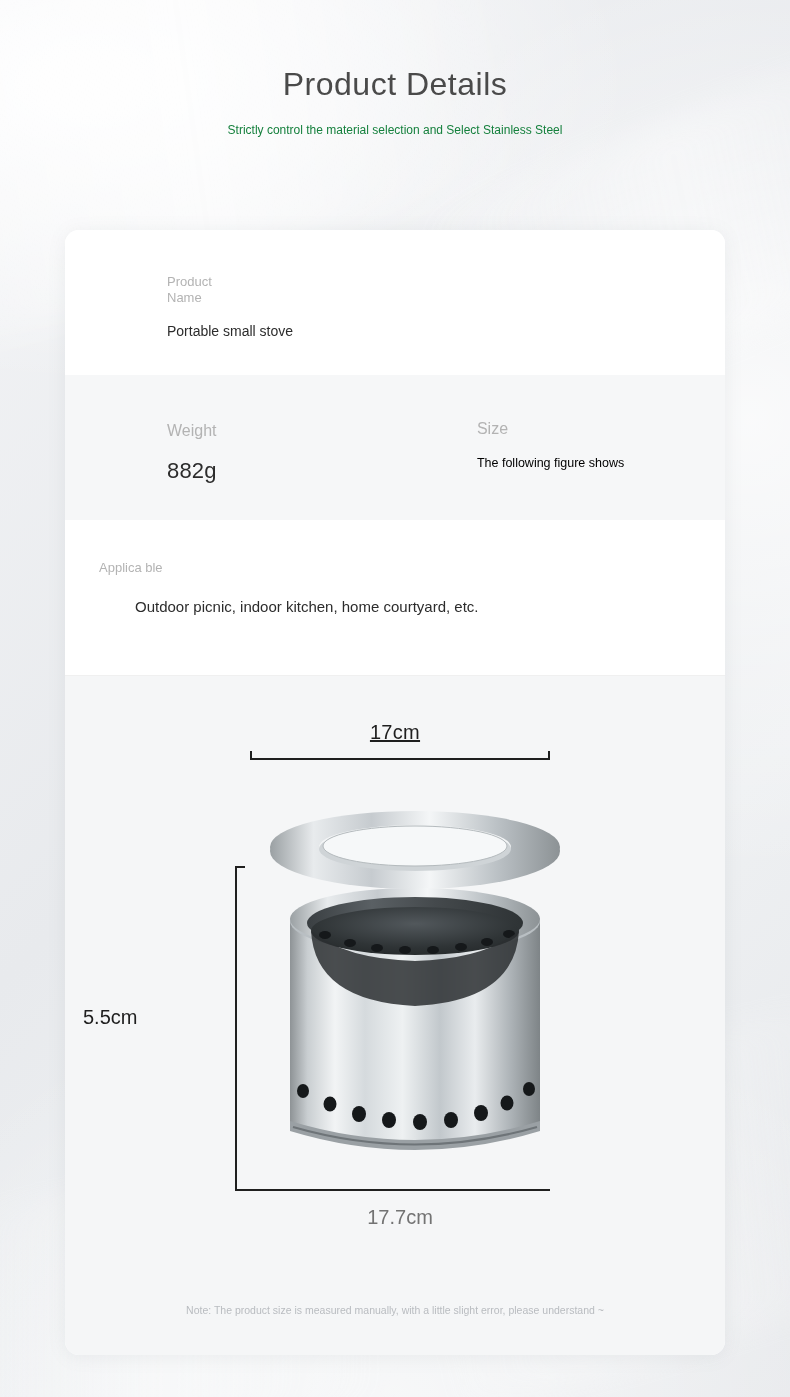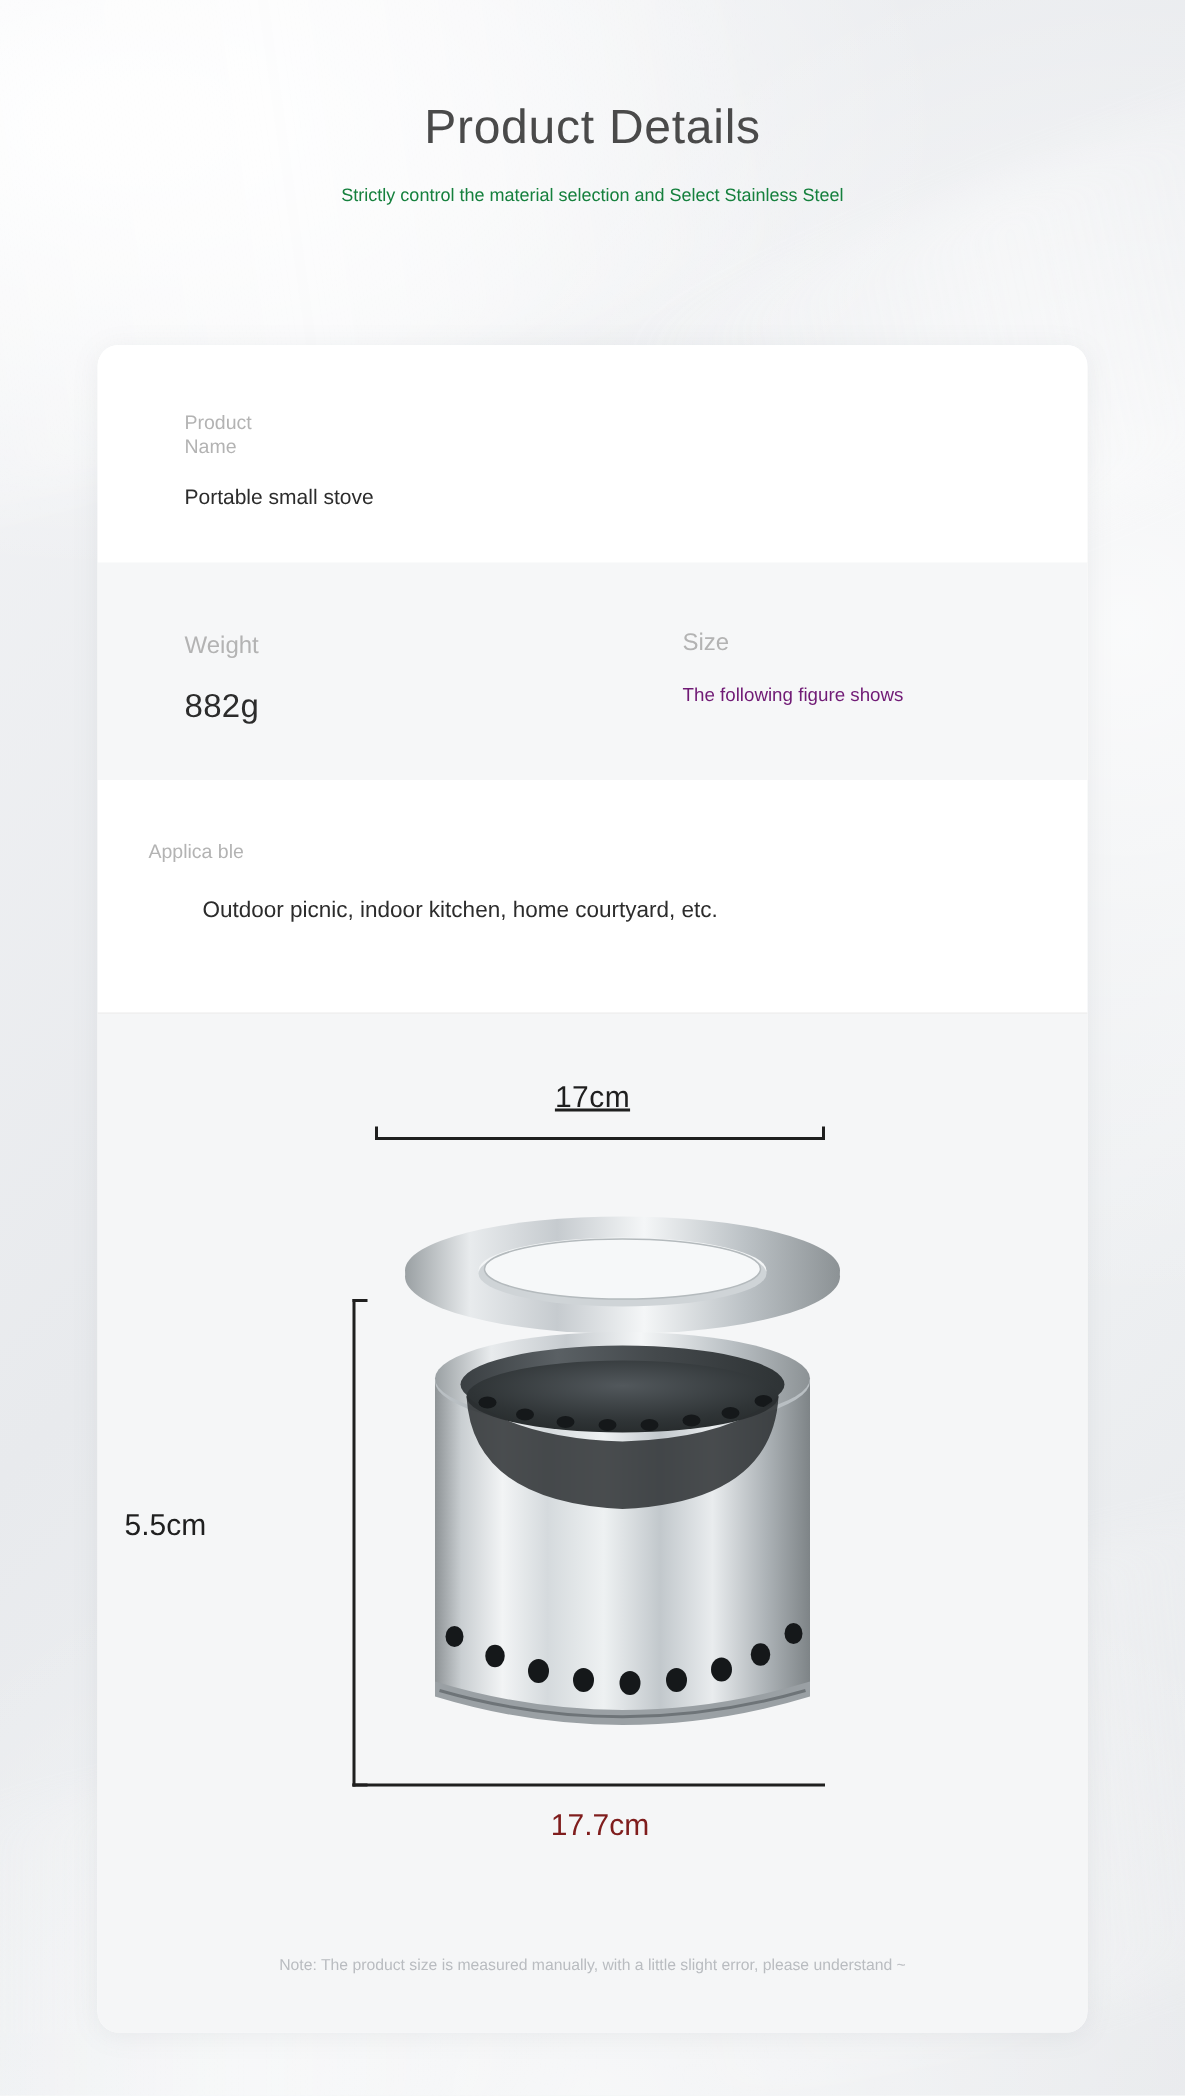--- a/index.html
+++ b/index.html
@@ -79,41 +79,41 @@
     width: 100%;
   }
   .row-1 { height: 145px; background: #ffffff; }
   .row-2 { height: 145px; background: #f6f7f8; }
   .row-3 { height: 155px; background: #ffffff; }
 
   .cell {
     box-sizing: border-box;
     padding: 44px 0 0 58px;
   }
-  .cell-left  { width: 330px; }
+  .cell-left  { width: 330px; margin-left: 44px; }
   .cell-right { width: 330px; padding-left: 60px; }
   .cell-wide  { width: 660px; }
 
   .label {
     color: #b3b3b3;
     font-size: 13px;
     line-height: 1.22;
     font-weight: 400;
     max-width: 70px;
   }
   .label.lg { font-size: 16px; max-width: none; }
   .value {
     margin-top: 17px;
     color: #2c2c2c;
     font-size: 14px;
     line-height: 1.22;
   }
   .value.big { font-size: 22px; letter-spacing: .2px; }
   .value.med { font-size: 17px; }
-  .value.sm  { font-size: 12.5px; color: #701a75; line-height: 1.25; max-width: 170px; }
+  .value.sm  { font-size: 12.5px; color: #000000; line-height: 1.25; max-width: 170px; }
   .value.lead { font-size: 15px; margin-left: 36px; }
 
   .cell-r2l { padding-top: 46px; }
   .cell-r2r { padding-top: 44px; }
   .cell-r3  { padding-top: 40px; padding-left: 34px; }
   .cell-r3 .value { margin-top: 22px; }
 
   .figure {
     position: relative;
     height: 680px;
@@ -185,21 +185,21 @@
     height: 2px;
     background: #1f1f1f;
   }
   .dim-bottom-label {
     position: absolute;
     top: 530px;
     left: 200px;
     width: 270px;
     text-align: center;
     font-size: 20px;
-    color: #7f1d1d;
+    color: #737373;
   }
 
   .figure-note {
     position: absolute;
     bottom: 40px;
     left: 0;
     width: 100%;
     text-align: center;
     font-size: 10.5px;
     color: #b9bcc0;

